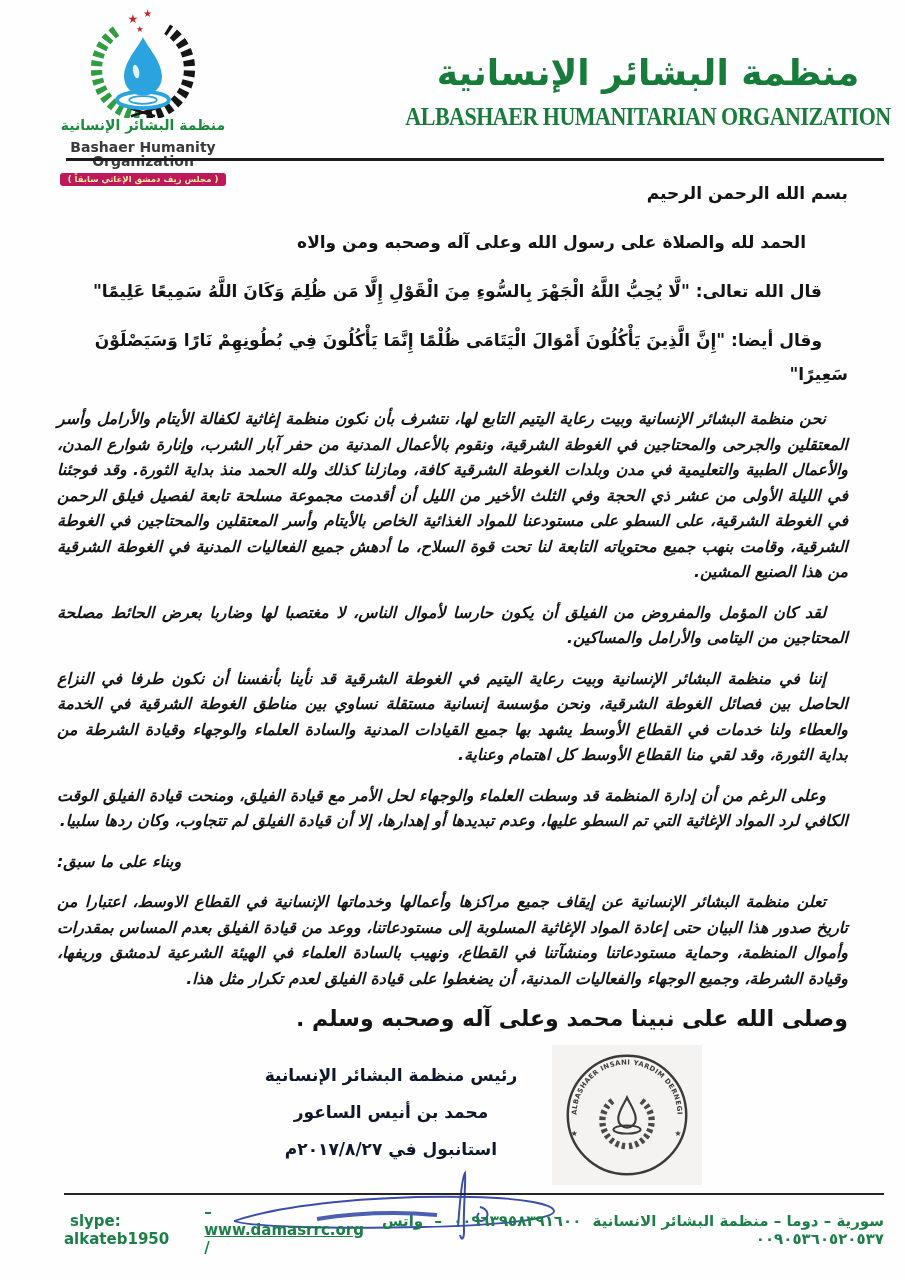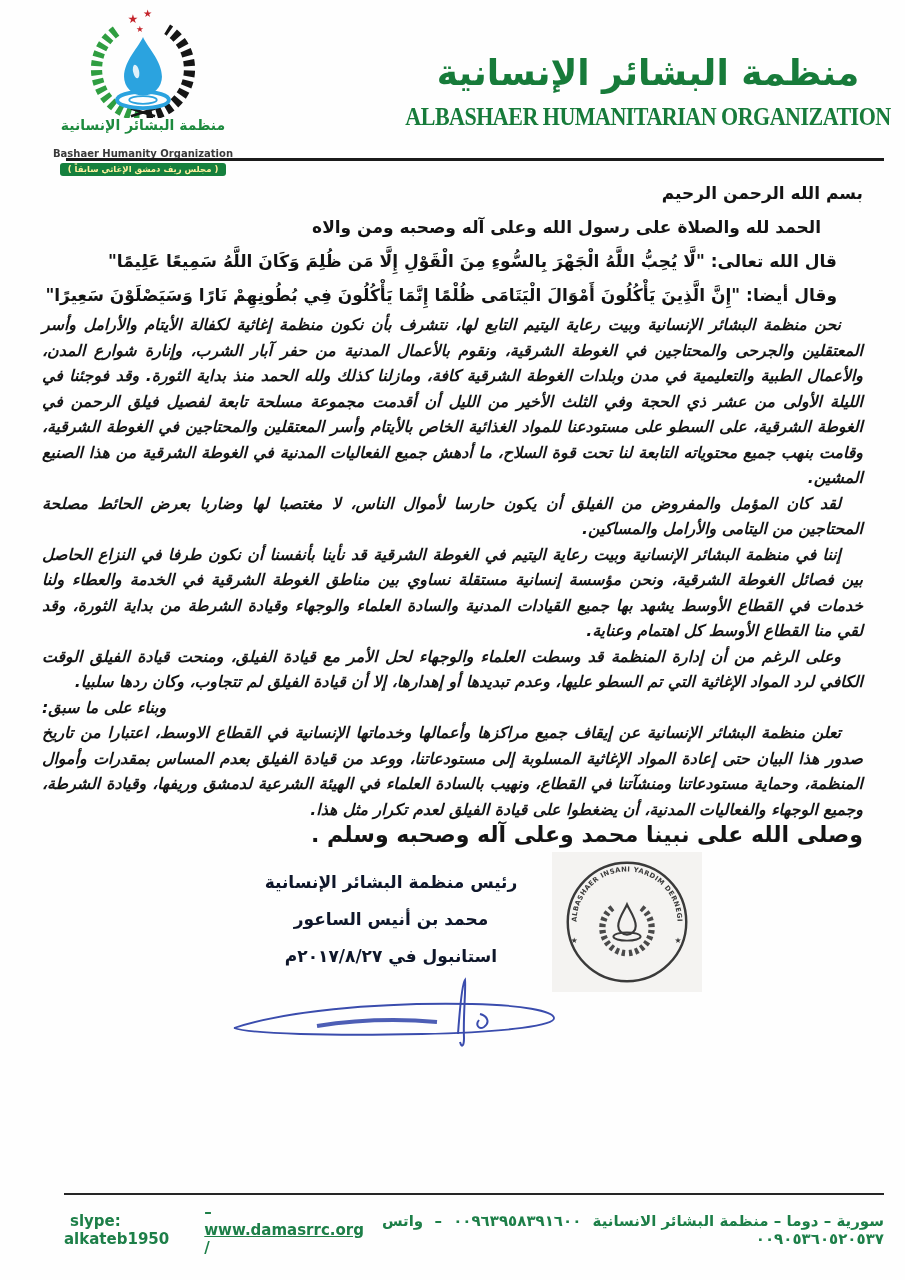--- a/index.html
+++ b/index.html
@@ -2,31 +2,31 @@
 <html lang="ar"><head>
 <meta charset="utf-8">
 <style>
   html,body{margin:0;padding:0;background:#ffffff;}
   .page{position:relative;width:905px;height:1280px;background:#fefefe;overflow:hidden;
         font-family:"DejaVu Sans",sans-serif;color:#151515;}
   
   .logo{position:absolute;left:48px;top:6px;width:190px;text-align:center;line-height:1.05;}
   .logo svg{width:168px;height:112px;display:block;margin:0 auto;}
   .logo-ar{color:#1d8a3e;font-size:14px;font-weight:bold;}
-  .logo-en{color:#3a3a3a;font-size:10px;font-weight:bold;margin-top:16px;}
-  .logo-banner{display:inline-block;margin-top:3px;background:#15803d;color:#ffef9e;
+  .logo-en{color:#3a3a3a;font-size:14px;font-weight:bold;margin-top:7px;}
+  .logo-banner{display:inline-block;margin-top:3px;background:#be185d;color:#ffef9e;
                font-size:8.5px;font-weight:bold;padding:2px 8px;border-radius:3px;direction:rtl;}
   .titles{position:absolute;right:14px;top:52px;width:486px;text-align:center;}
   .title-ar{font-size:36px;font-weight:bold;color:#177b3a;direction:rtl;}
   .title-en{font-size:22px;font-weight:bold;color:#177b3a;font-family:"Liberation Serif",serif;
             letter-spacing:-0.5px;margin-top:8px;transform:scaleY(1.18);transform-origin:center top;}
   .rule{position:absolute;top:158px;left:66px;width:818px;height:3px;background:#1b1b1b;}
   
   .letter{margin:176px 42px 0 42px;direction:rtl;text-align:right;font-weight:bold;color:#141414;}
-  .letter p{margin:0;}
+  .letter p{margin:15px;}
   .line{font-size:17px;line-height:34px;}
   .basmala{margin-right:238px;white-space:nowrap;}
   .praise{text-indent:42px;}
   .quote{text-indent:26px;}
   .body-p{font-size:15.8px;line-height:25.5px;text-align:justify;text-indent:22px;margin:0 0 7px 0;font-style:italic;}
   .first-p{margin-top:5px;}
   .proclaim{text-align:left;}
   .closing{font-size:22px;line-height:26px;margin:14px 200px 0 0;white-space:nowrap;}
   
   .sig-area{position:relative;height:228px;margin-top:6px;}

